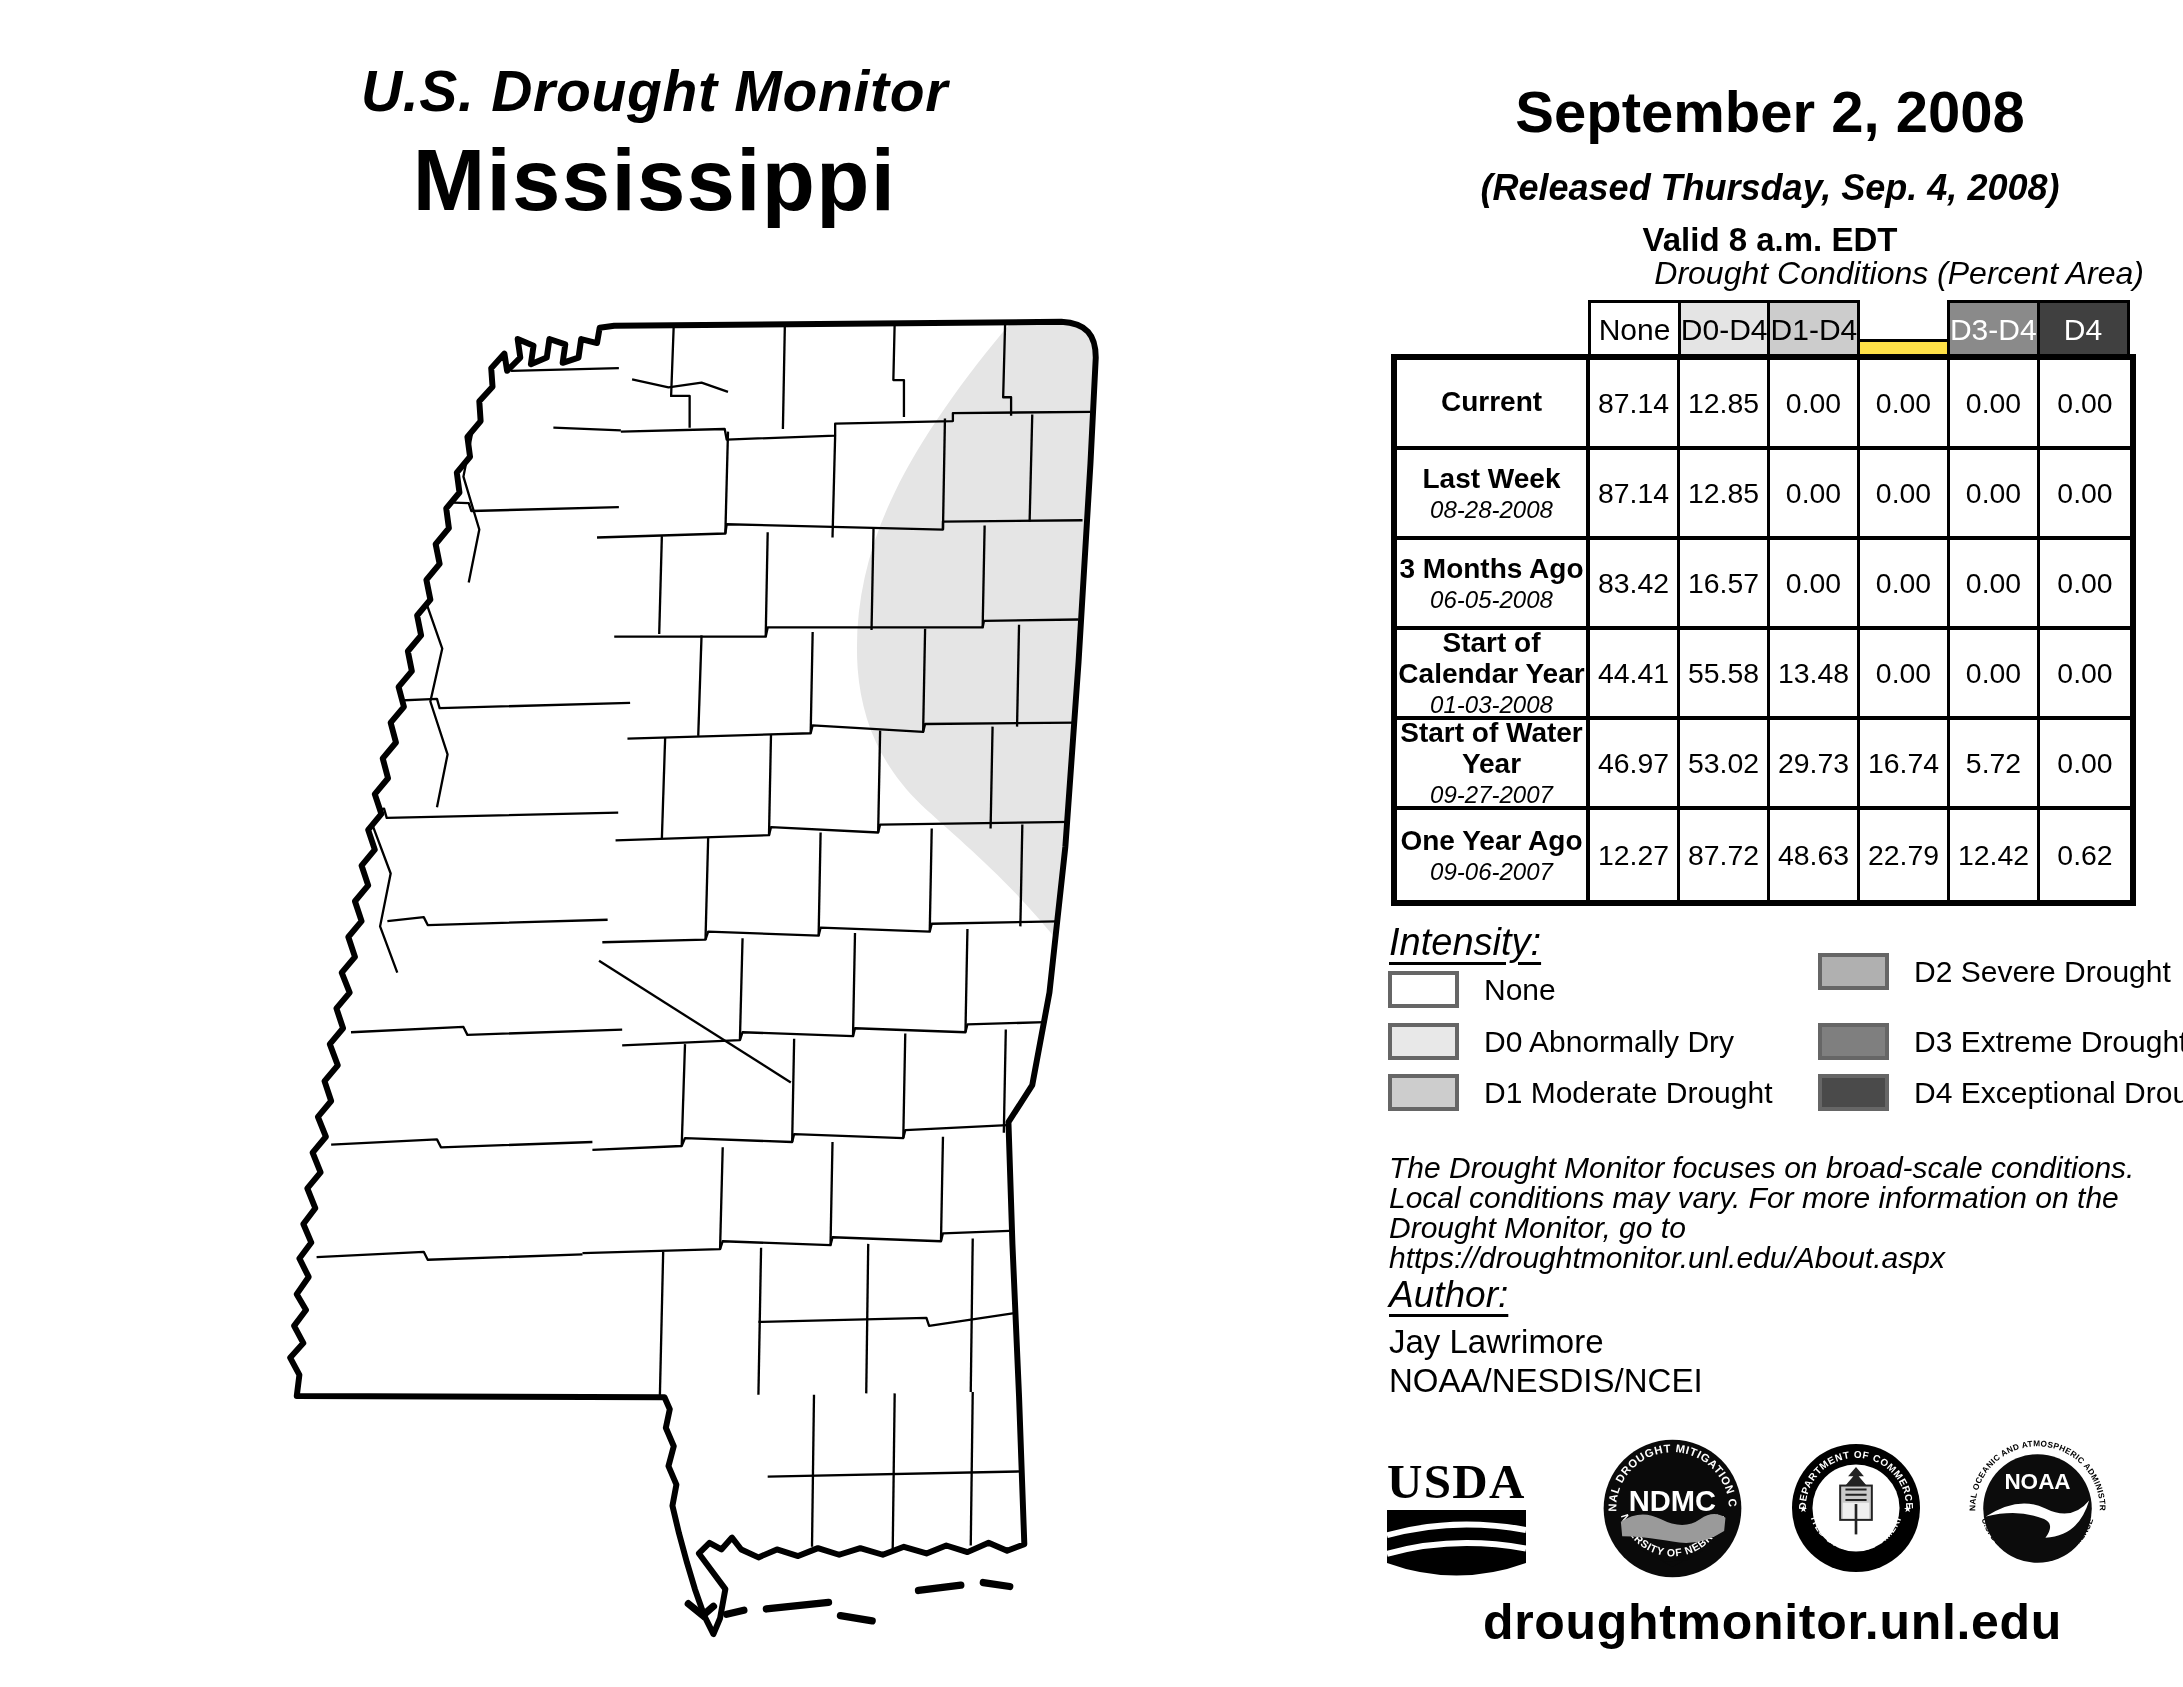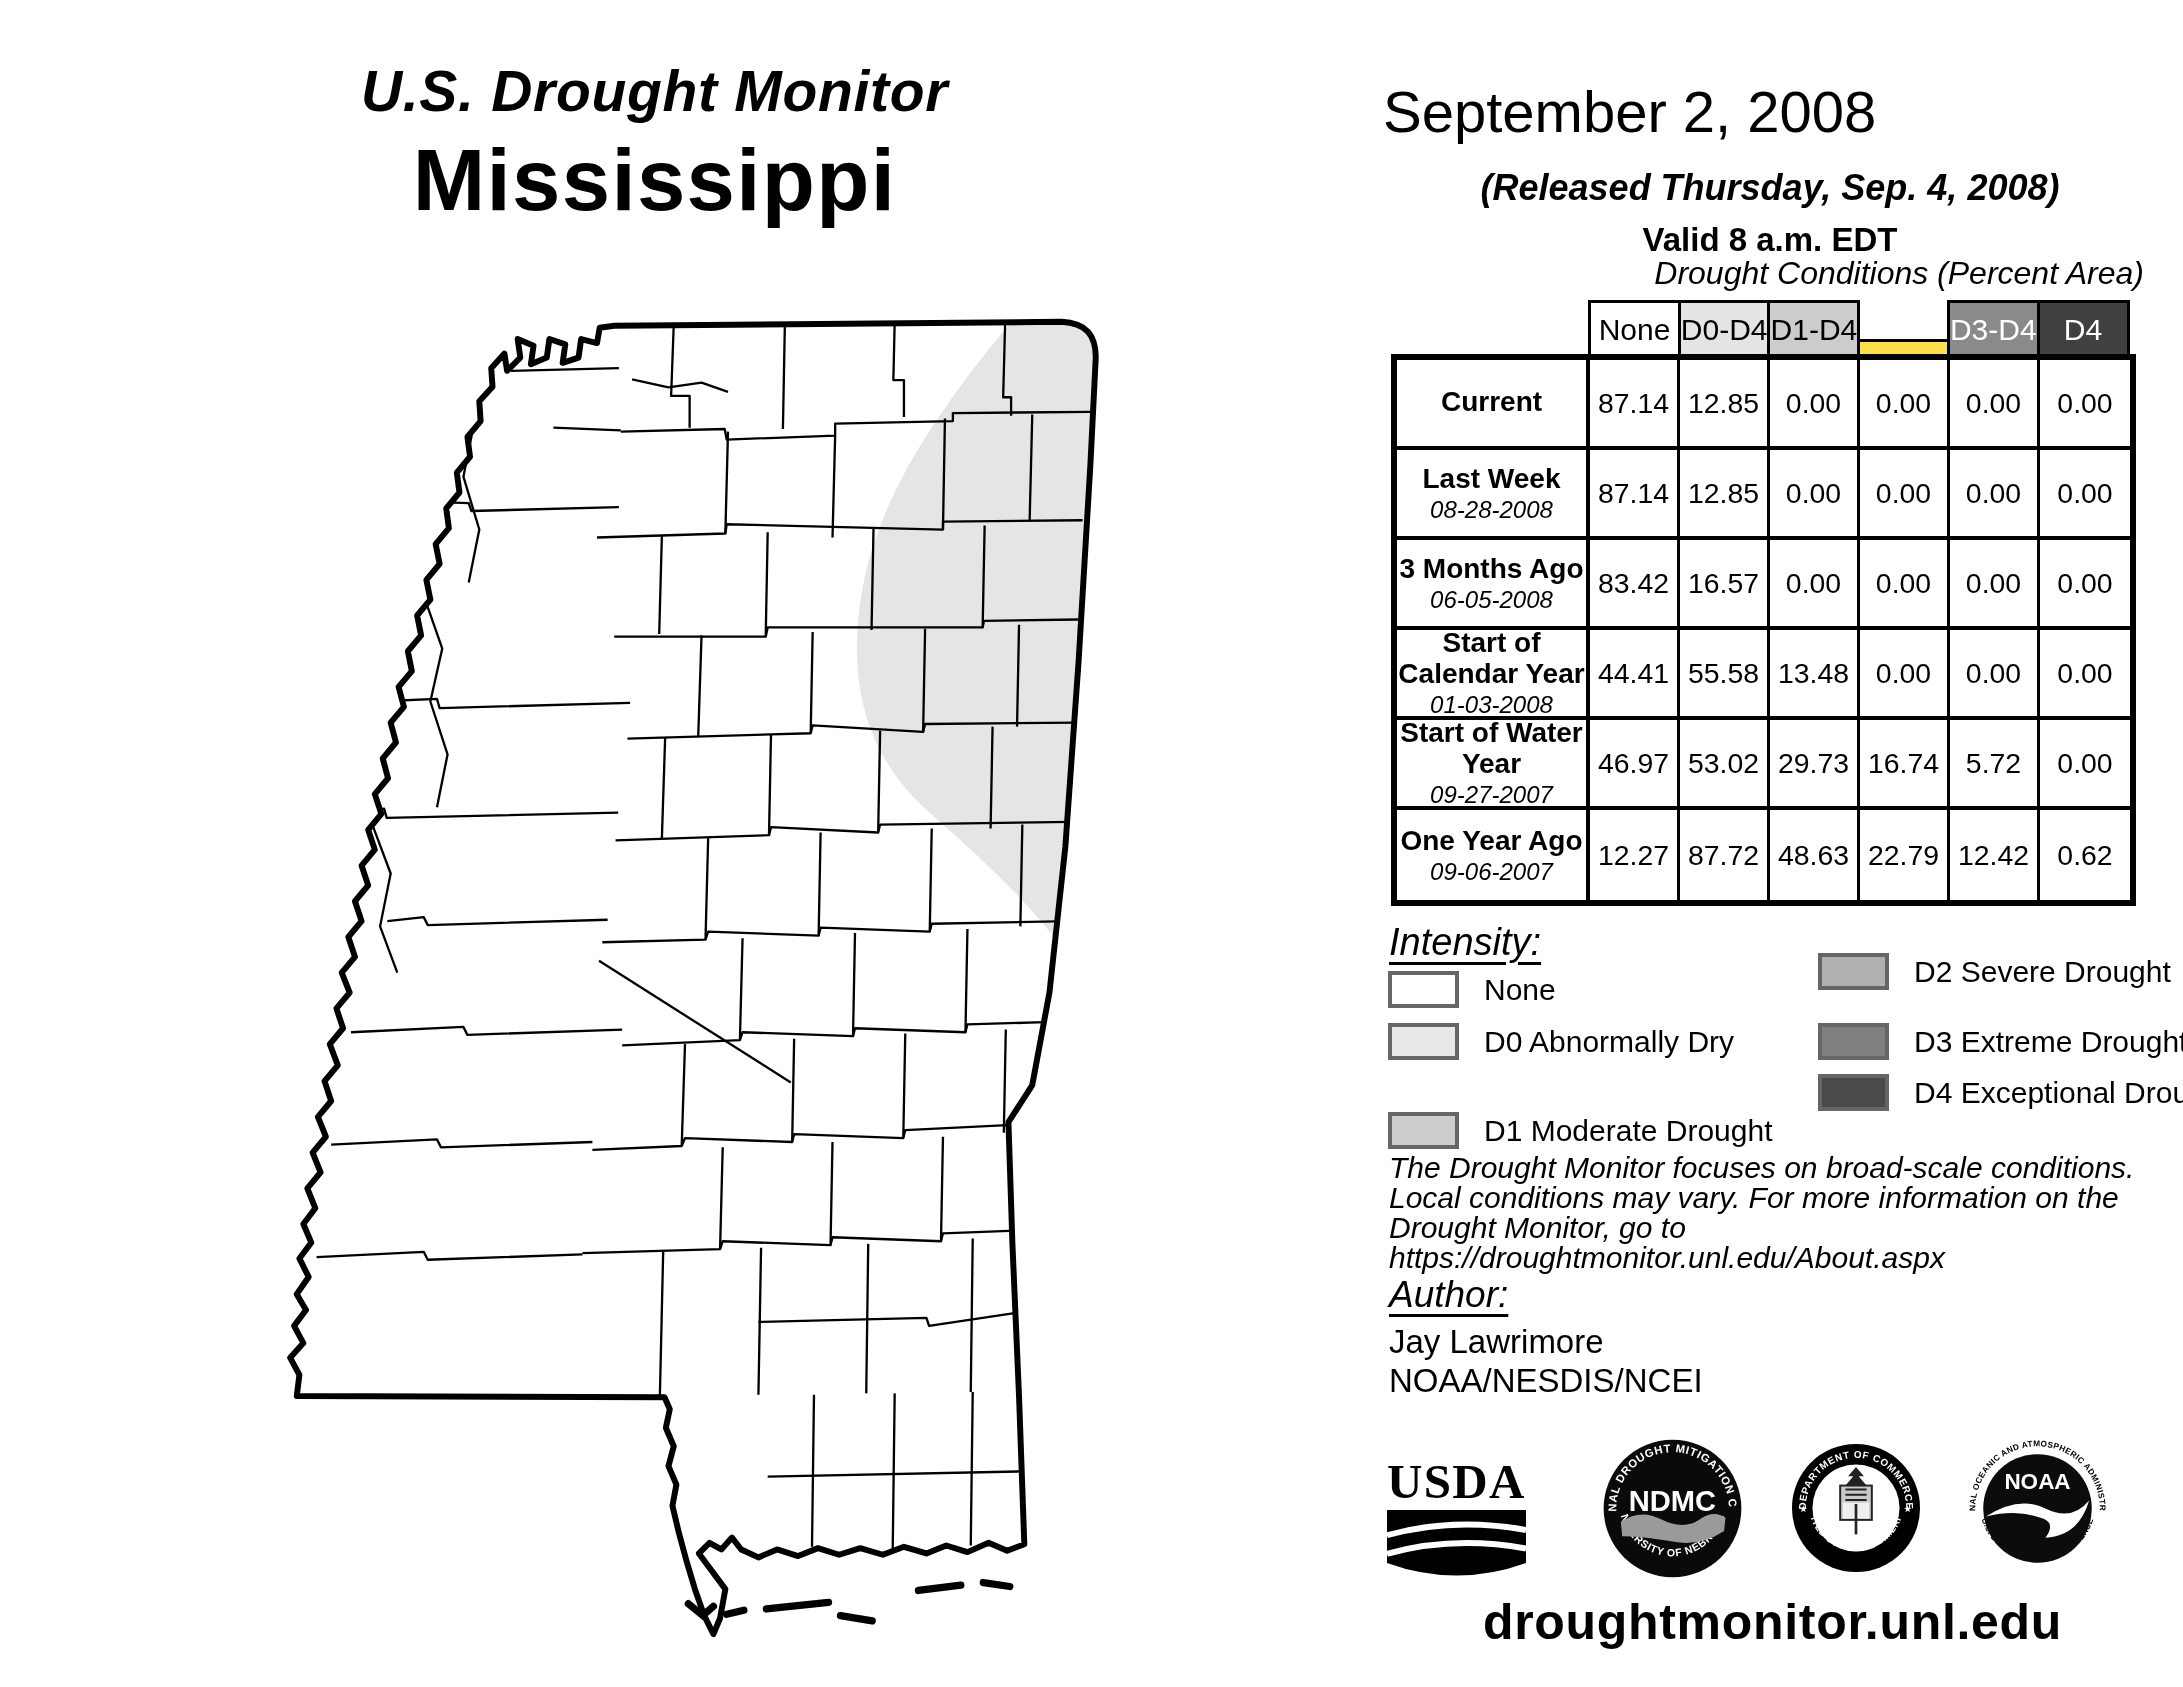--- a/index.html
+++ b/index.html
@@ -6,22 +6,22 @@
   body{width:2183px;height:1687px;position:relative;background:#ffffff;
        font-family:"Liberation Sans", sans-serif;color:#000;overflow:hidden;}
 
   
   .map-title{position:absolute;left:218px;top:58px;width:873px;text-align:center;
              font-size:57px;font-weight:bold;font-style:italic;letter-spacing:0.7px;}
   .map-state{position:absolute;left:218px;top:130px;width:873px;text-align:center;
              font-size:87px;font-weight:bold;letter-spacing:1.3px;}
 
   
-  .date-main{position:absolute;left:1383px;top:78px;width:774px;
-             font-size:58px;font-weight:normal;}
+  .date-main{position:absolute;left:1383px;top:78px;width:774px;text-align:center;
+             font-size:58px;font-weight:bold;}
   .date-released{position:absolute;left:1383px;top:167px;width:774px;text-align:center;
              font-size:36px;font-weight:bold;font-style:italic;}
   .date-valid{position:absolute;left:1383px;top:221px;width:774px;text-align:center;
              font-size:33px;font-weight:bold;}
 
   
   .tbl-caption{position:absolute;left:1588px;top:255px;width:556px;text-align:right;
              font-size:32px;font-style:italic;}
   .tbl-header{position:absolute;left:1588px;top:300px;display:flex;}
   .tbl-header .hc{box-sizing:border-box;width:93px;height:56px;border:3.3px solid #000;
@@ -289,21 +289,21 @@
 <div class="legend-title">Intensity:</div>
 
 <div class="legend-item" style="left:1388px;top:971px;">
   <span class="legend-swatch" style="background: rgb(255, 255, 255);"></span>
   <span class="legend-label">None</span>
 </div>
 <div class="legend-item" style="left:1388px;top:1023px;">
   <span class="legend-swatch" style="background: rgb(232, 232, 232);"></span>
   <span class="legend-label">D0 Abnormally Dry</span>
 </div>
-<div class="legend-item" style="left:1388px;top:1112px;">
+<div class="legend-item" style="left:1388px;top:1074px;">
   <span class="legend-swatch" style="background: rgb(205, 205, 205);"></span>
   <span class="legend-label">D1 Moderate Drought</span>
 </div>
 <div class="legend-item" style="left:1818px;top:953px;">
   <span class="legend-swatch" style="background: rgb(176, 176, 176);"></span>
   <span class="legend-label">D2 Severe Drought</span>
 </div>
 <div class="legend-item" style="left:1818px;top:1023px;">
   <span class="legend-swatch" style="background: rgb(127, 127, 127);"></span>
   <span class="legend-label">D3 Extreme Drought</span>

